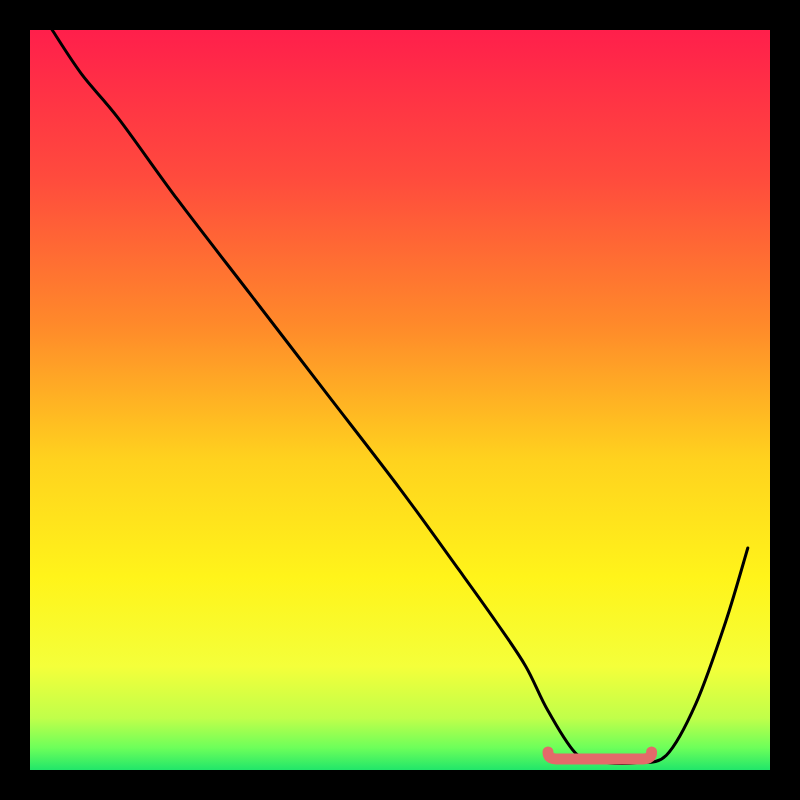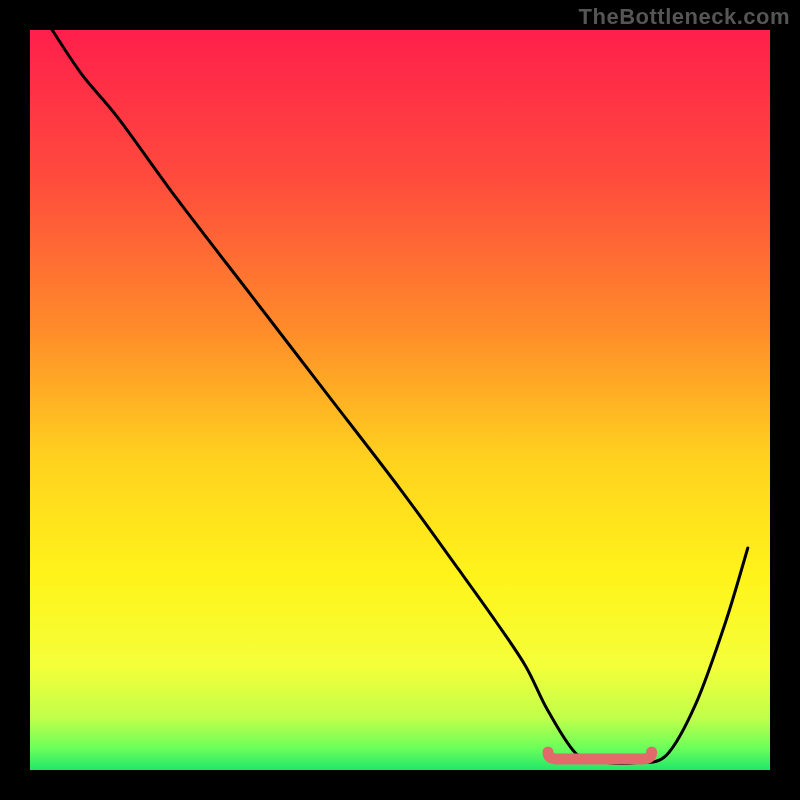--- a/index.html
+++ b/index.html
@@ -27,21 +27,20 @@
     z-index: 10;
   }
   svg {
     display: block;
   }
 </style>
 </head>
 <body>
 
 <div class="frame">
-  <div class="watermark">TheBottleneck.com</div>
   <svg id="chart" width="800" height="800">
       <defs>
         <linearGradient id="bg-grad" x1="0" y1="0" x2="0" y2="1">
           <stop offset="0%" stop-color="#ff1f4b"></stop>
           <stop offset="20%" stop-color="#ff4b3d"></stop>
           <stop offset="40%" stop-color="#ff8a2a"></stop>
           <stop offset="57.99999999999999%" stop-color="#ffd21e"></stop>
           <stop offset="74%" stop-color="#fff41a"></stop>
           <stop offset="86%" stop-color="#f4ff3a"></stop>
           <stop offset="93%" stop-color="#c0ff4a"></stop>

